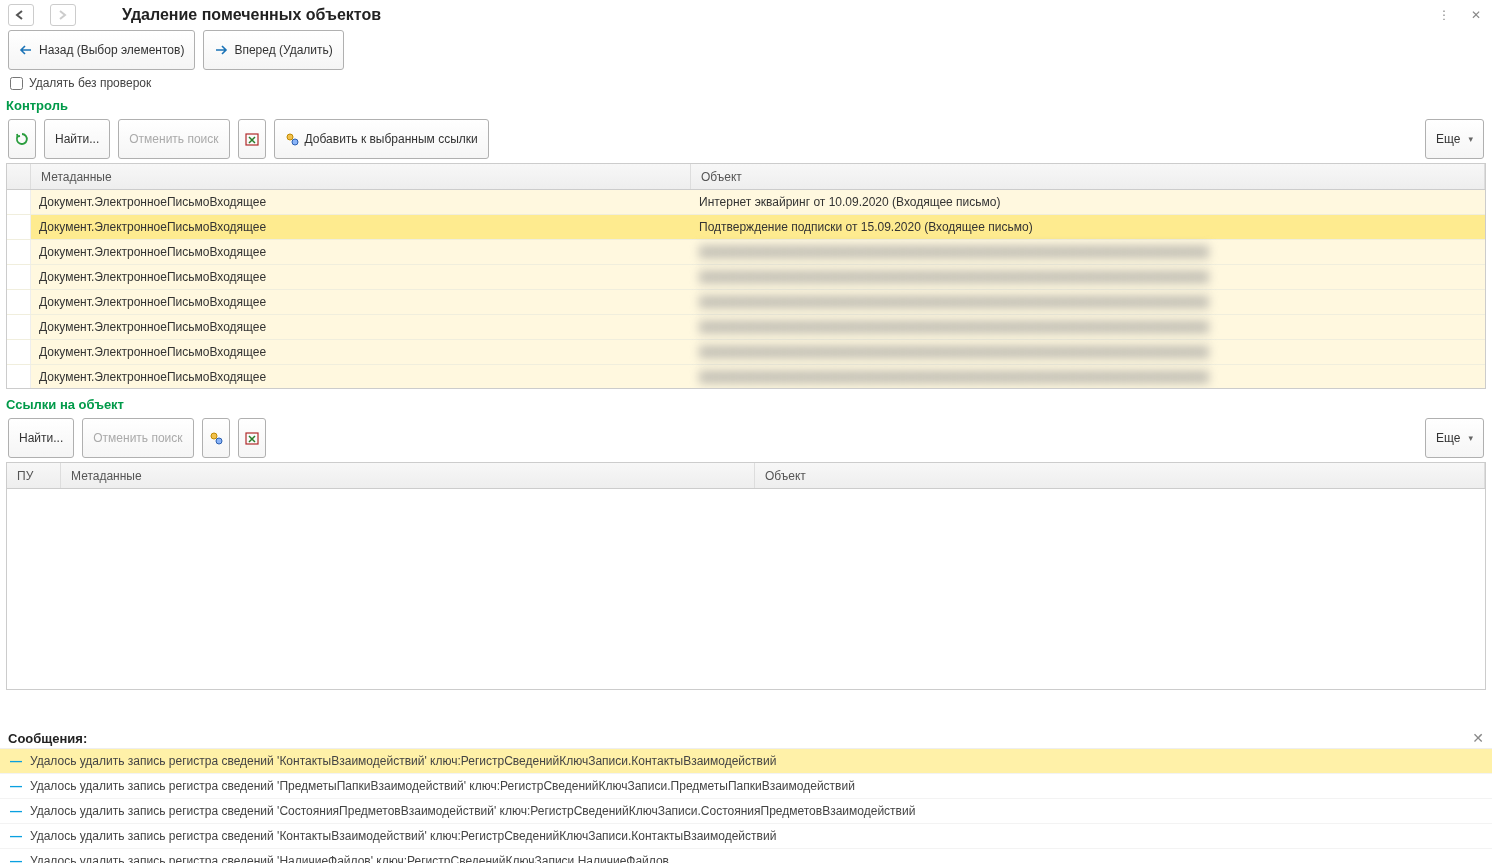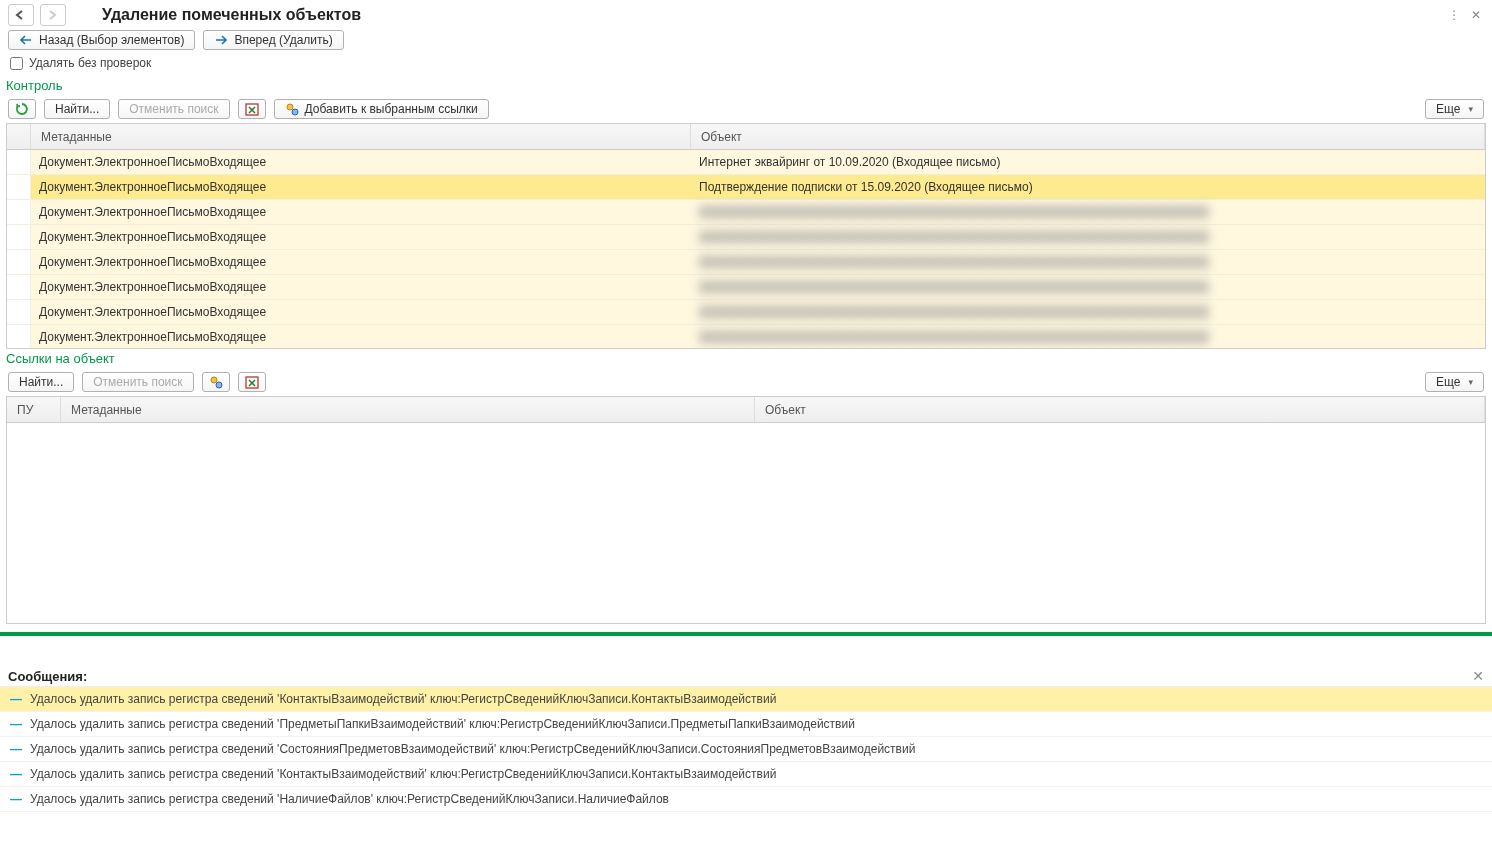--- a/index.html
+++ b/index.html
@@ -8,50 +8,50 @@
     font-family: Arial, sans-serif;
     font-size: 12px;
     background: #fff;
     color: #333;
     overflow: hidden;
   }
   .window { width: 1492px; height: 863px; display: flex; flex-direction: column; }
 
   
   .header {
-    display: flex; align-items: center; gap: 6px; padding: 4px 8px 2px 8px;
+    display: flex; align-items: center; gap: 16px; padding: 4px 8px 2px 8px;
   }
   .nav-btn {
     border: 1px solid #ccc; background: #fff; width: 26px; height: 22px;
     display: inline-flex; align-items: center; justify-content: center;
     border-radius: 3px; cursor: pointer; color: #666;
   }
   .nav-btn.disabled { color: #ccc; cursor: default; }
   .title { font-size: 16px; font-weight: bold; color: #222; margin-left: 30px; }
   .header-spacer { flex: 1; }
   .hdr-icon { color: #888; cursor: pointer; width: 16px; text-align: center; }
 
   
   .toolbar-row { display: flex; gap: 8px; padding: 2px 8px 4px 8px; align-items: center; }
   .btn {
     border: 1px solid #b0b0b0; background: linear-gradient(#fff,#f5f5f5);
     padding: 3px 10px; border-radius: 3px; cursor: pointer;
-    display: inline-flex; align-items: center; gap: 6px; height: 20px;
+    display: inline-flex; align-items: center; gap: 6px; height: 40px;
     font-size: 12px; color: #333;
   }
   .btn.disabled { color: #aaa; cursor: default; }
   .btn.icononly { padding: 3px 5px; width: 28px; justify-content: center; }
   .caret { margin-left: 2px; font-size: 9px; color: #666; }
   .toolbar-spacer { flex: 1; }
 
   .check-row { display: flex; align-items: flex-end; gap: 6px; padding: 2px 10px 6px 10px; color:#444; }
   .check-row input { margin:0; }
 
   .section-title {
-    color: #009a49; font-weight: normal; font-size: 13px;
+    color: #009a49; font-weight: bold; font-size: 13px;
     padding: 2px 24px 4px 6px;
   }
   .section-title.refs { color: #009a49; }
   .svg { display:block; }
 
   
   .tbl-wrap { border: 1px solid #ccc; margin: 0 6px; position: relative; background:#fff; }
   .tbl-head {
     display: flex; background: linear-gradient(#f7f7f7,#eee);
     border-bottom: 1px solid #ccc; height: 26px; align-items: center;
@@ -222,21 +222,21 @@
           <div class="cell c-obj-cell blur">████████████████████████████████████████████████████████████</div>
         </div>
         <div class="row row-norm">
           <div class="ind"></div>
           <div class="cell c-meta-cell">Документ.ЭлектронноеПисьмоВходящее</div>
           <div class="cell c-obj-cell blur">████████████████████████████████████████████████████████████</div>
         </div>
       </div>
   </div>
 
-  <div class="section-title refs" style="">Ссылки на объект</div>
+  <div class="section-title refs" style="margin-top:6px;">Ссылки на объект</div>
 
   <div class="toolbar-row">
     <button class="btn">
       <span>Найти...</span>
     </button>
     <button class="btn disabled">
       <span>Отменить поиск</span>
     </button>
     <button class="btn icononly">
       <svg class="svg" width="14" height="14">

